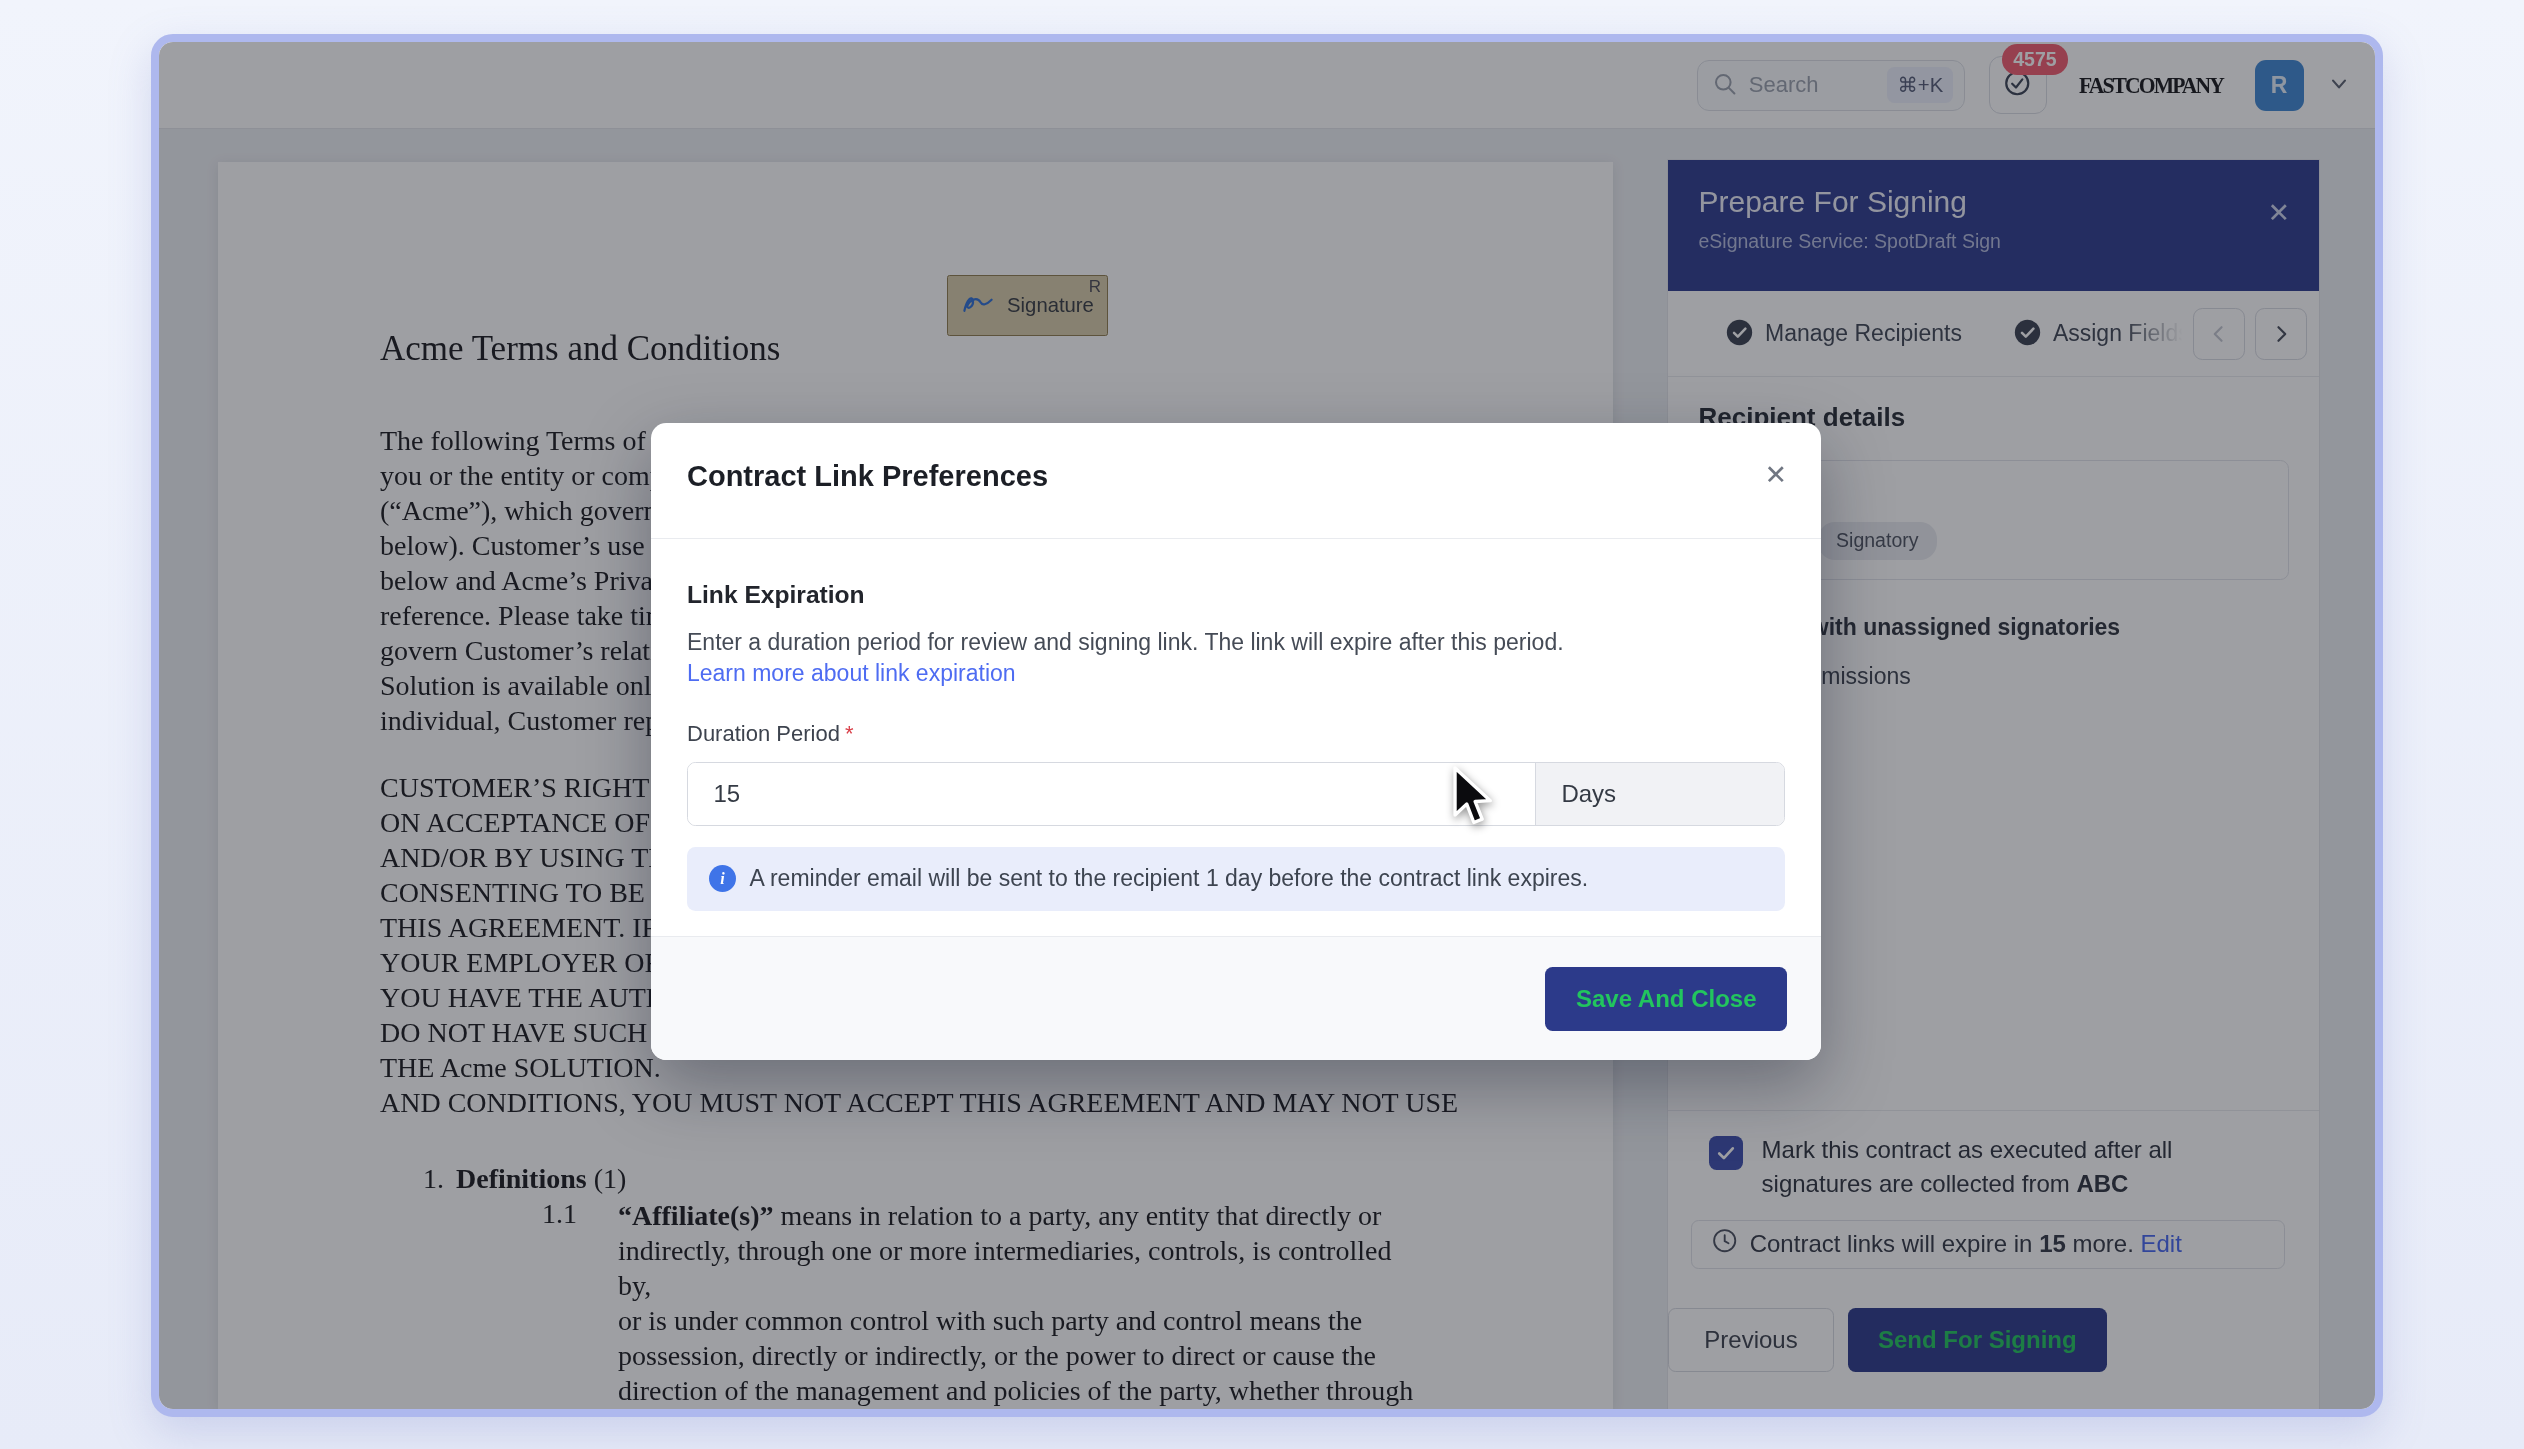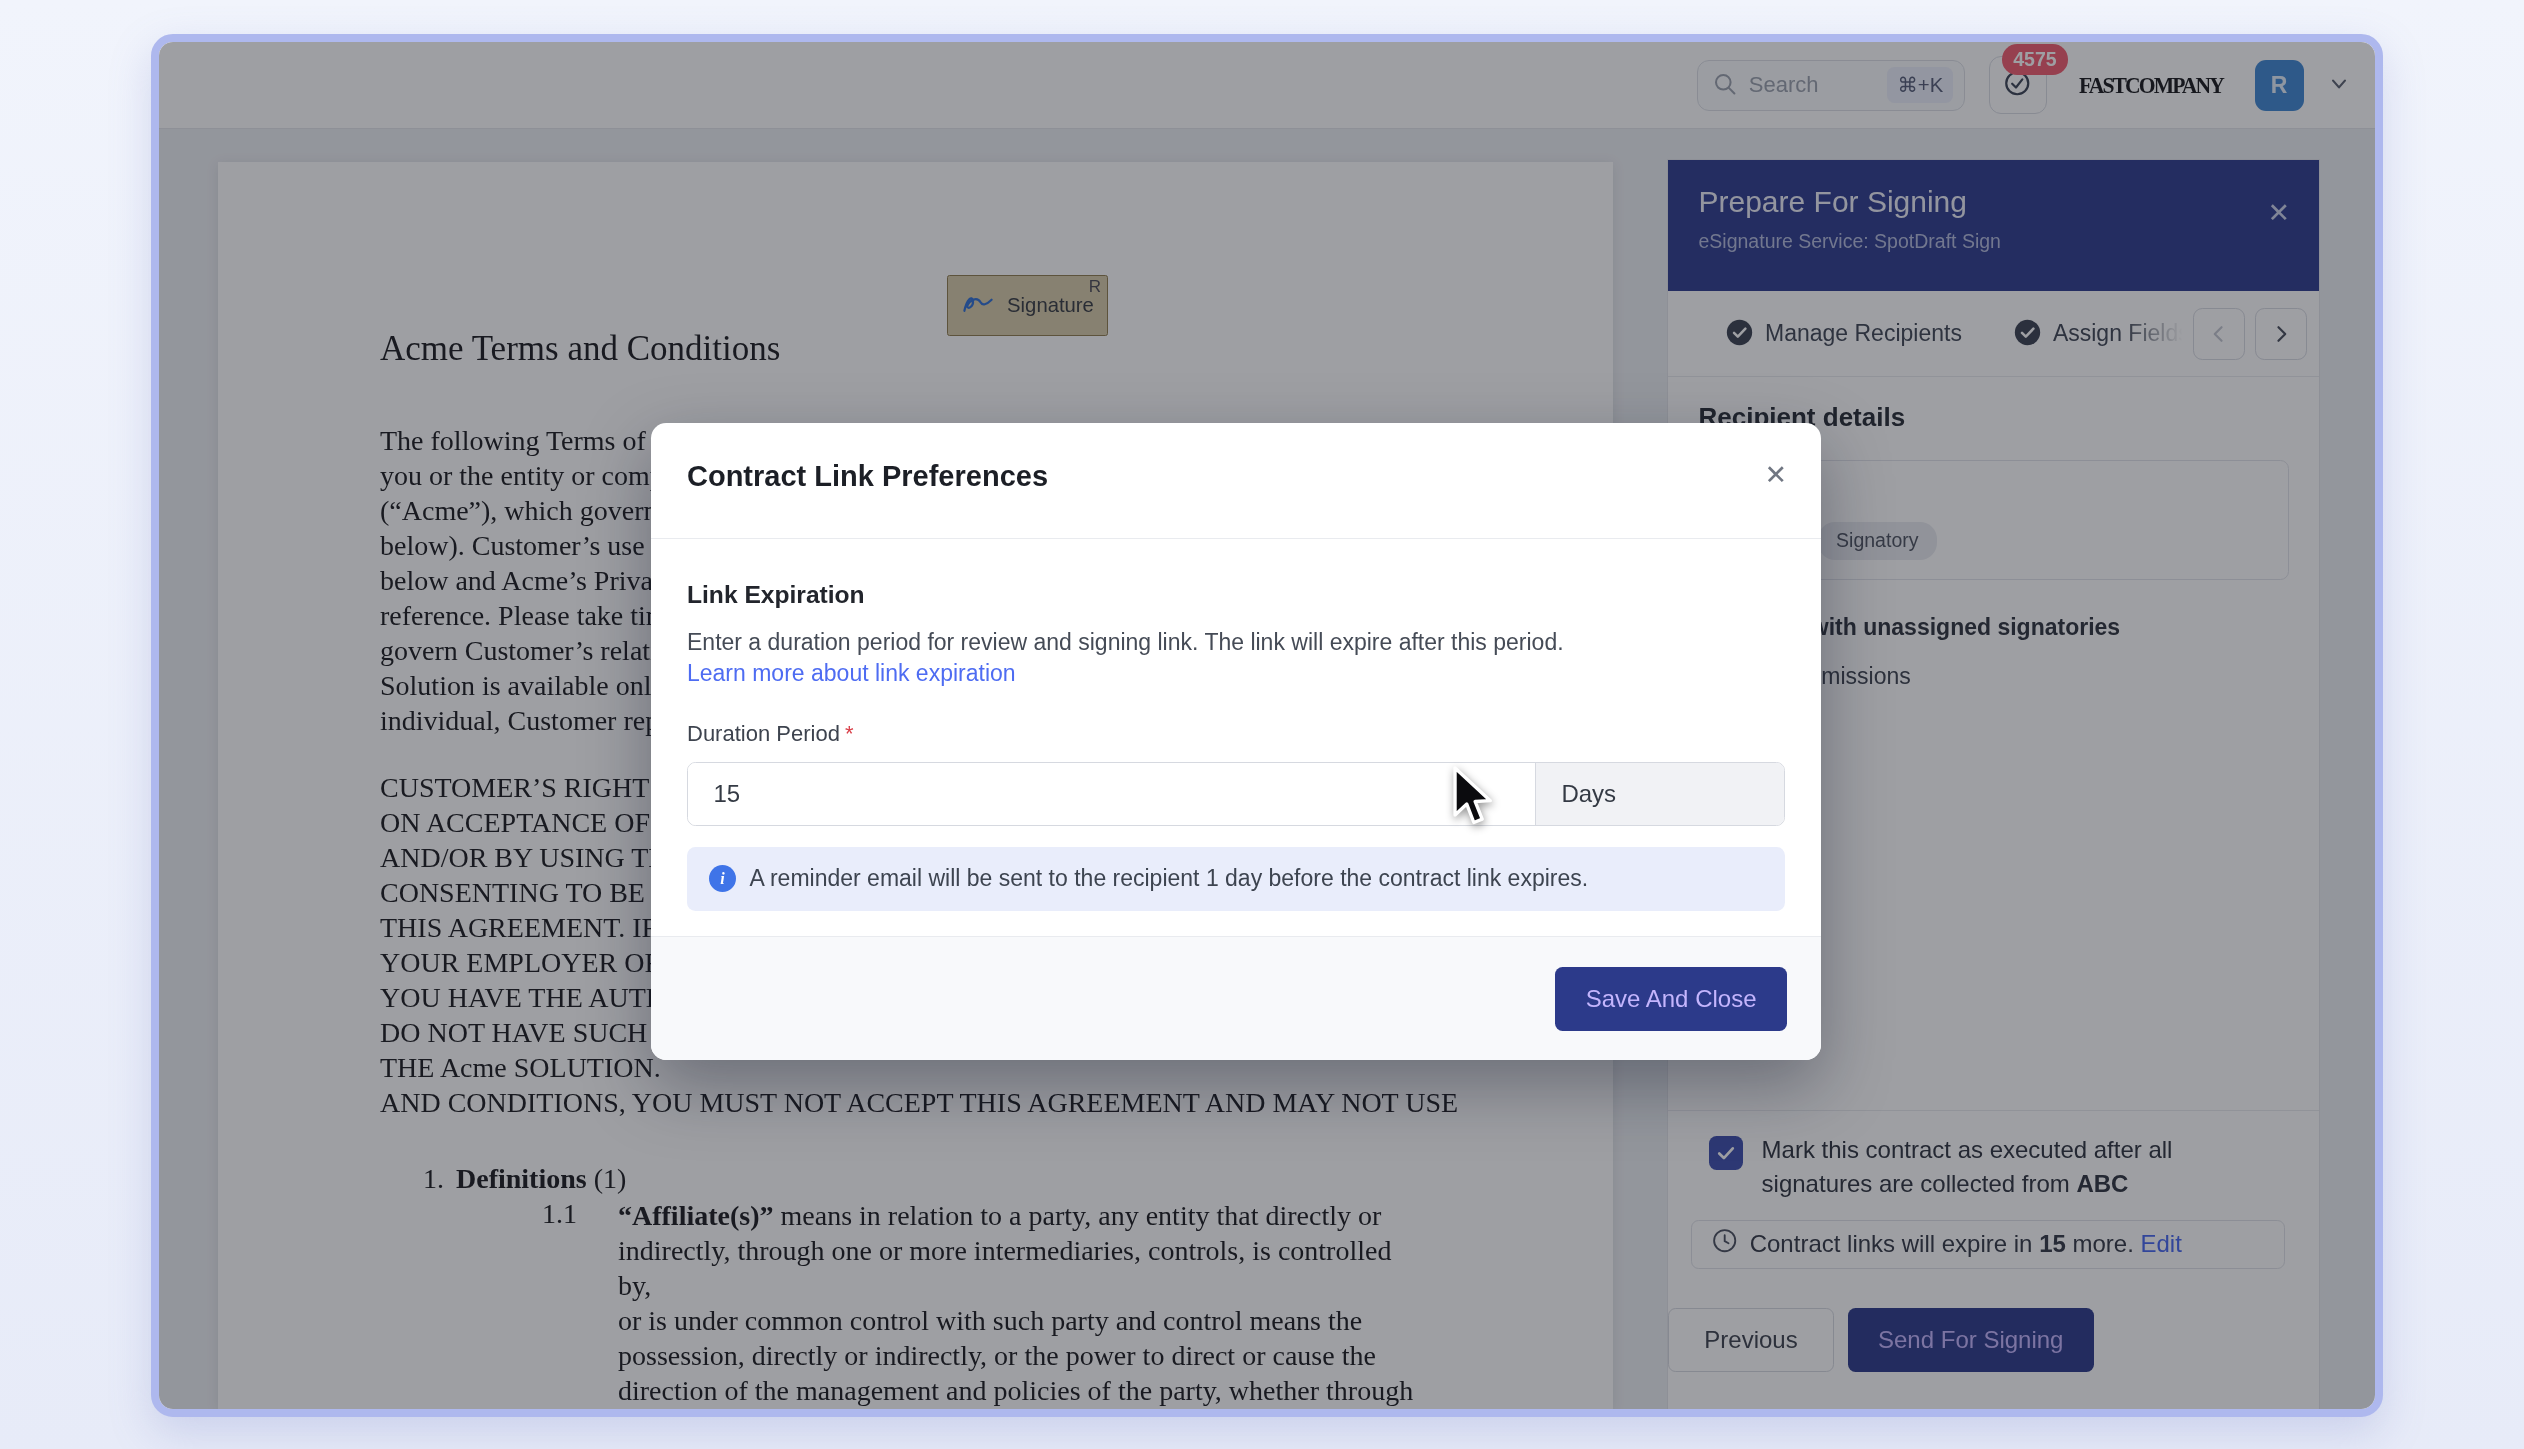--- a/index.html
+++ b/index.html
@@ -123,21 +123,21 @@
   .exec-label { font-size:24px; color:#2e333e; line-height:34px; }
   .expiry-box {
     margin:18.6px 34px 0 23px; height:49px; border:0.8px solid #e0e2e8; border-radius:7.6px;
     display:flex; align-items:center; padding:0 20.3px; gap:12px; font-size:24px; color:#333845;
   }
   .expiry-box b { margin:0 0 0 0; }
   .expiry-edit { color:#4666f0; }
   .panel-buttons { display:flex; justify-content:flex-start; gap:13.5px; margin-top:39px; padding-right:34px; }
   .btn { border-radius:7.6px; font-size:24px; display:flex; align-items:center; justify-content:center; }
   .btn-outline { width:166px; height:64px; background:#fff; border:0.8px solid #d6d9e0; color:#3d434e; }
-  .btn-primary { height:64px; padding:0 30.5px; background:#2c3a8a; color:#c4b5fd; font-weight:400; border:none; }
+  .btn-primary { height:64px; padding:0 30.5px; background:#2c3a8a; color:#22c55e; font-weight:700; border:none; }
 
   
   .dim-overlay { position:absolute; inset:0; background:rgba(24,26,35,.42); z-index:40; }
 
   
   .modal {
     position:absolute; left:651px; top:423px; width:1170px; height:637px;
     background:#fff; border-radius:15.2px; z-index:60;
     box-shadow:0 25.4px 68px rgba(15,20,40,.35);
   }

